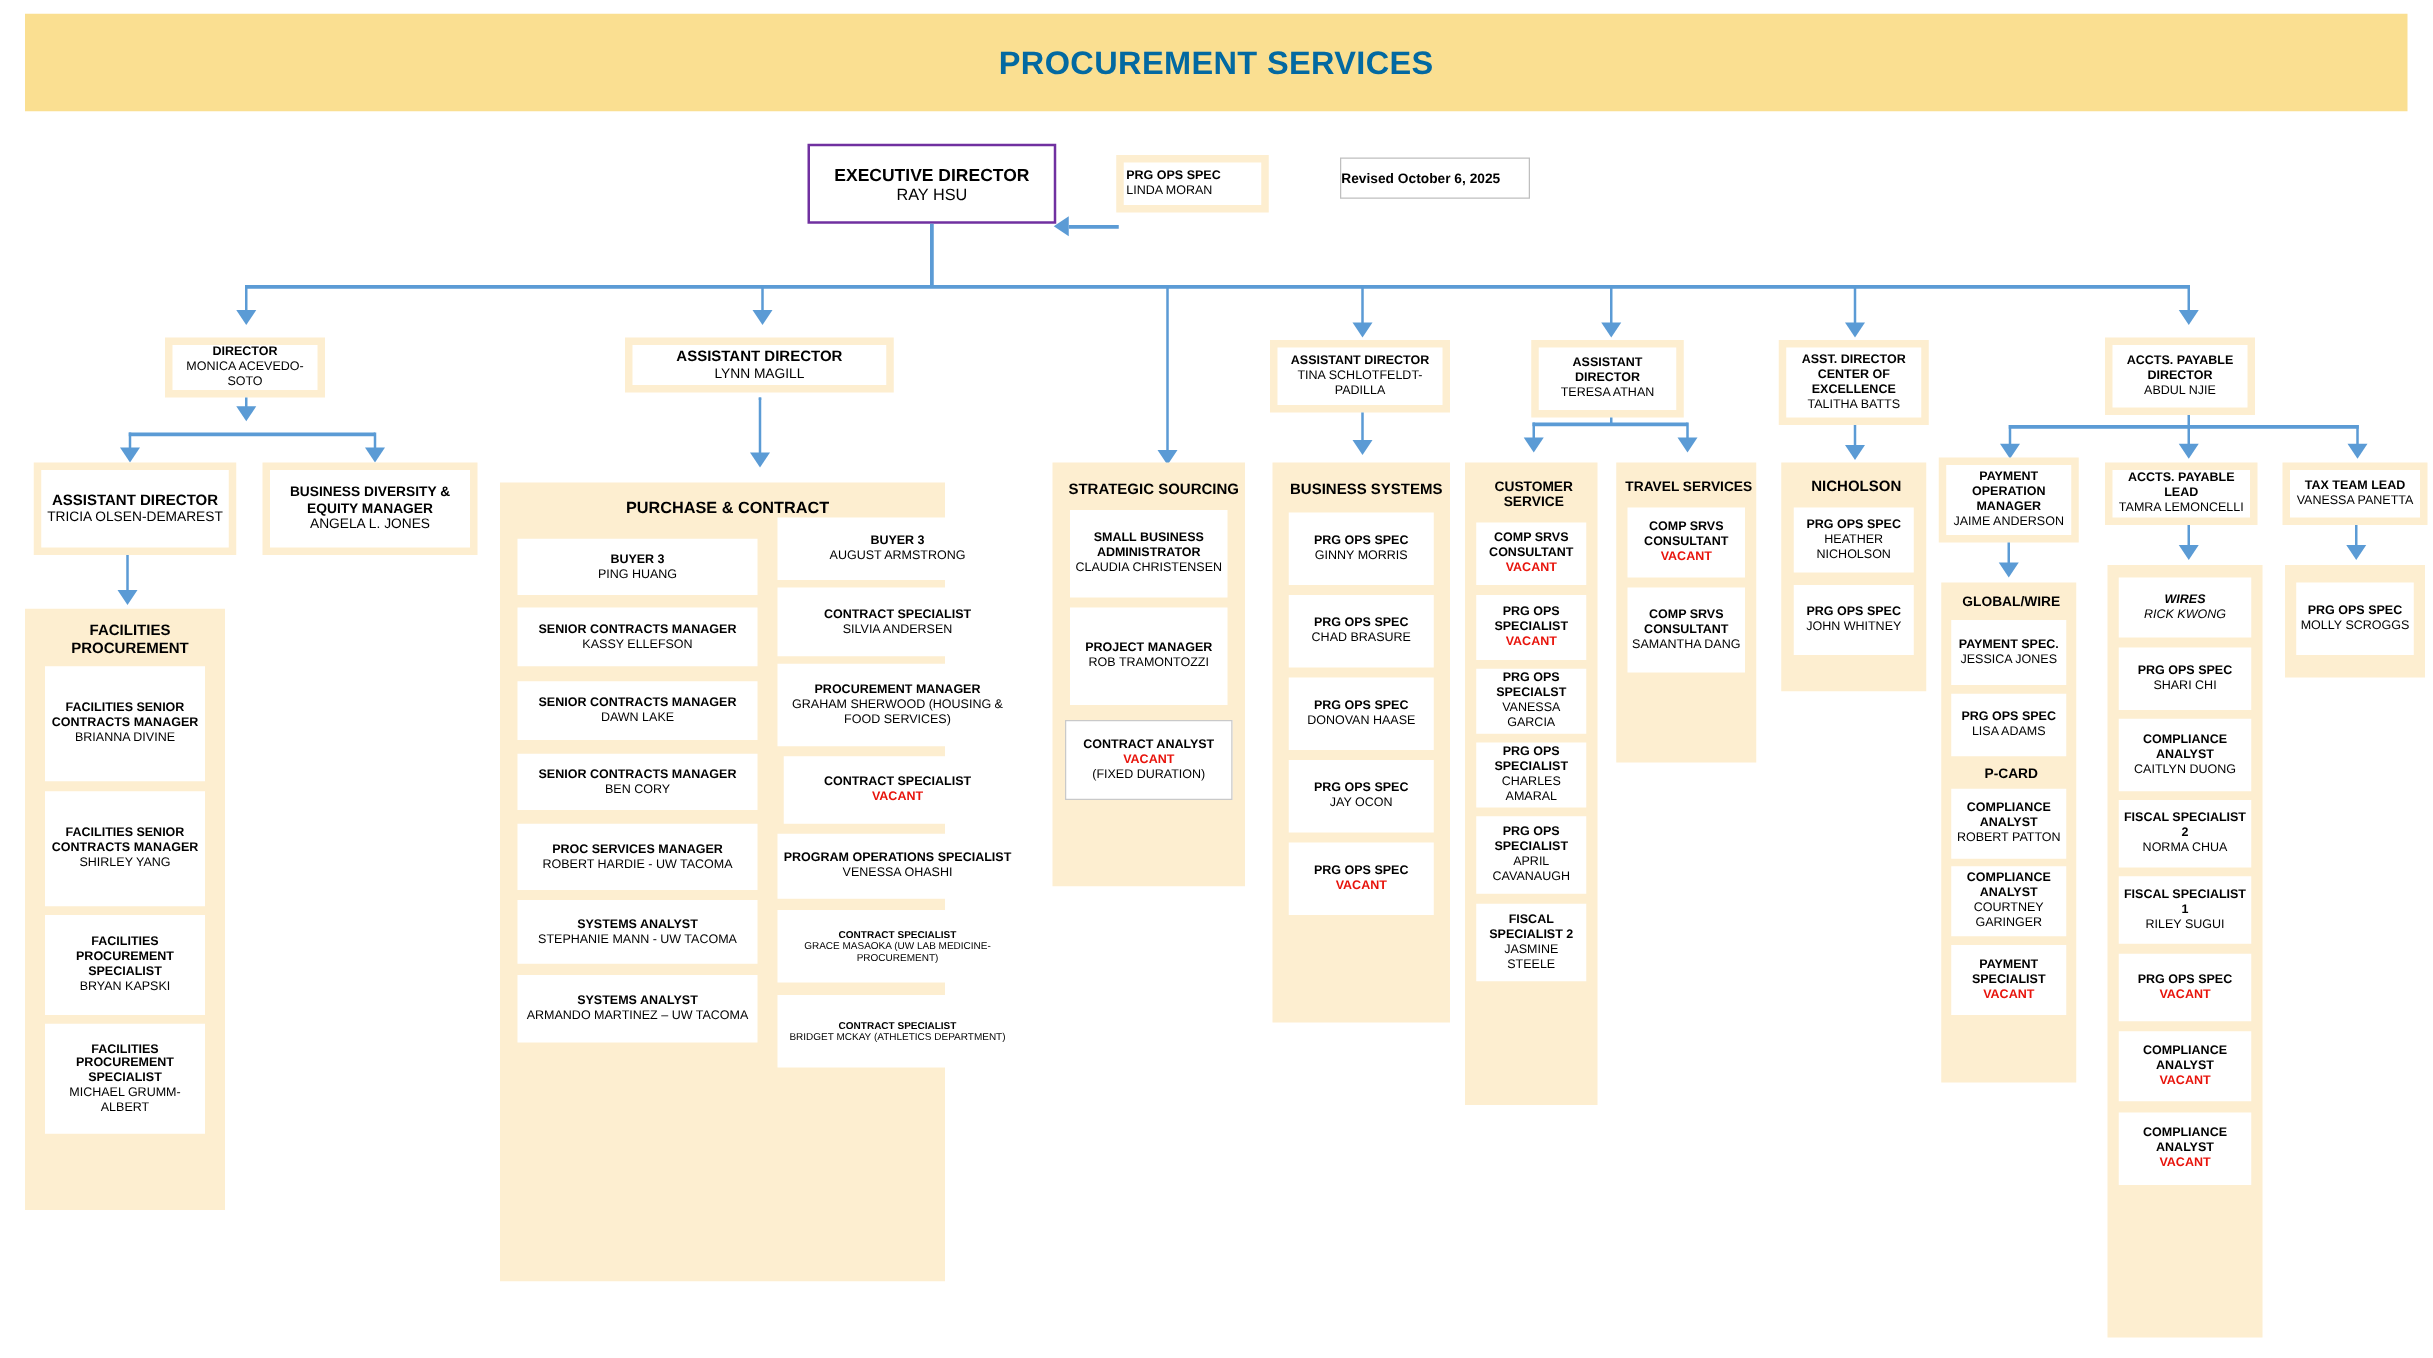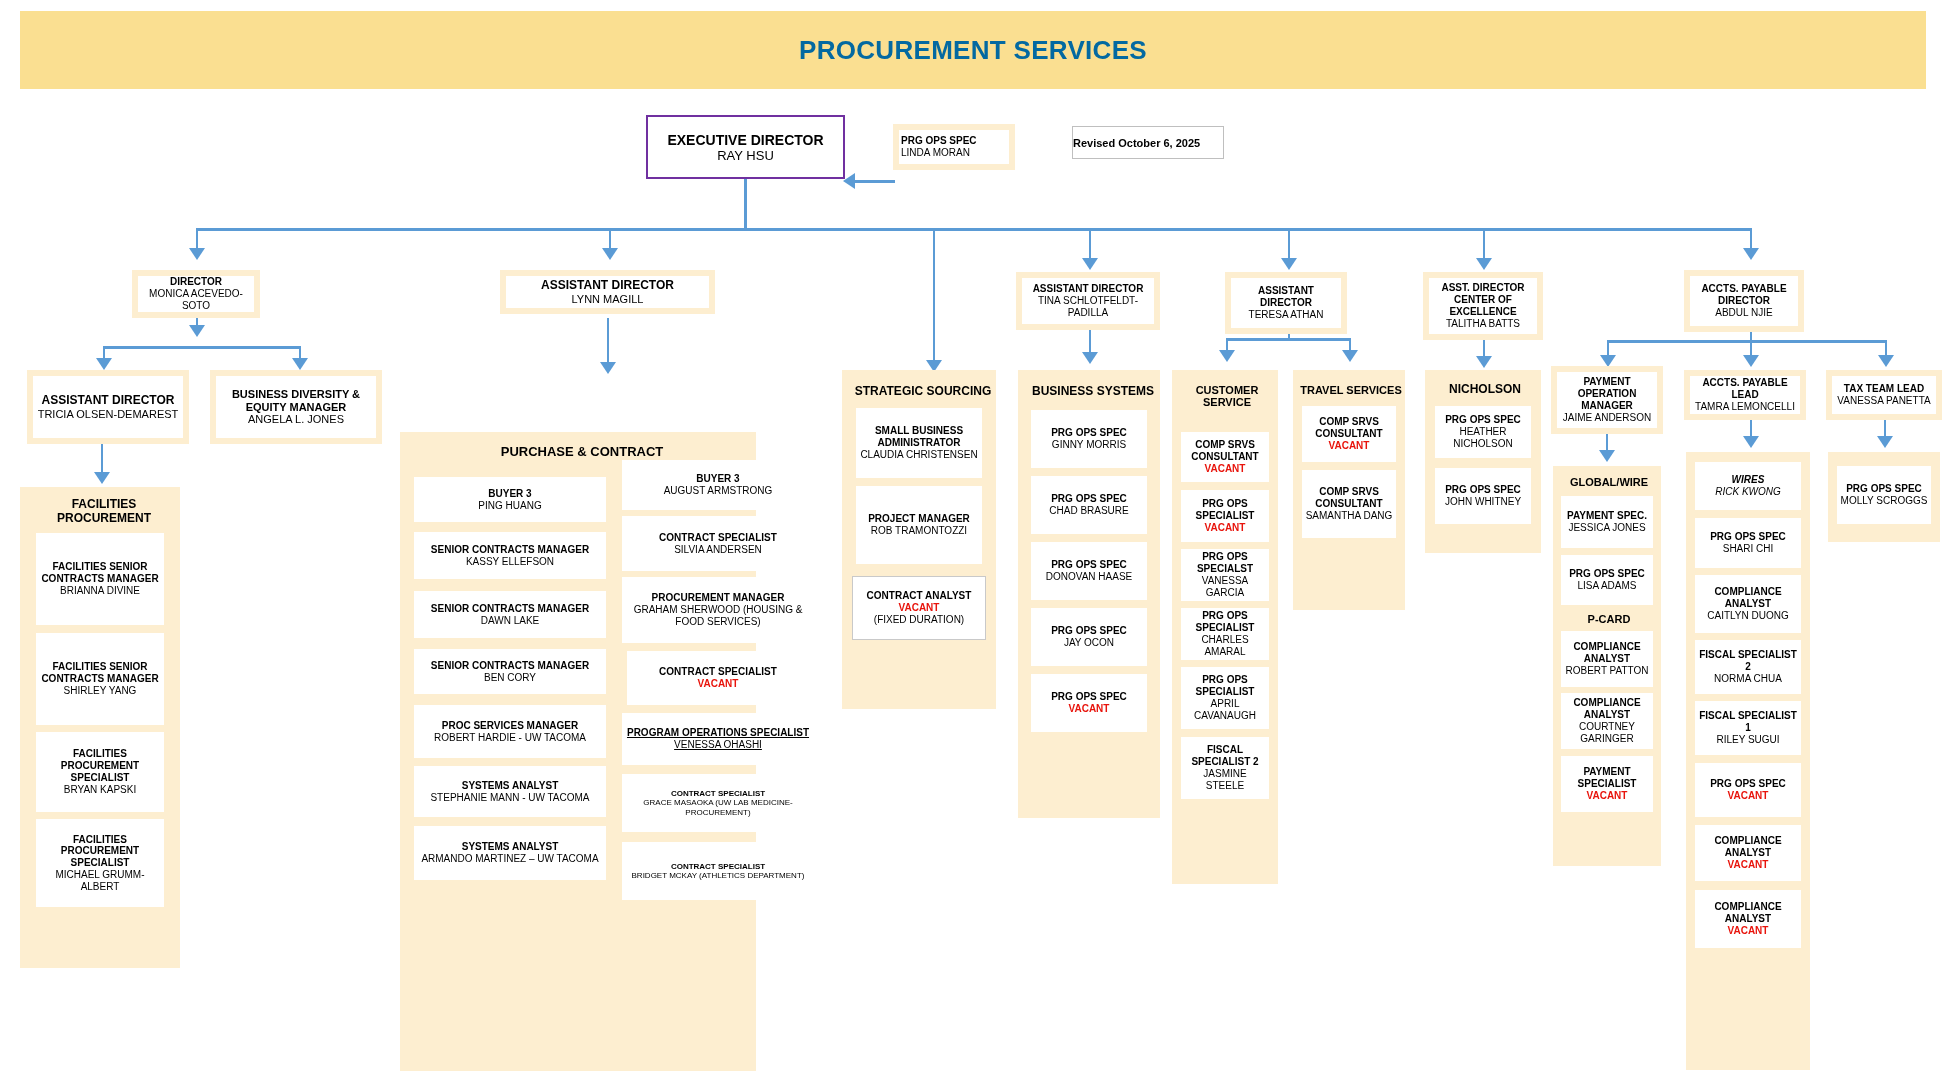--- a/index.html
+++ b/index.html
@@ -154,21 +154,21 @@
 <div class="node" style="left:500px;top:270px;width:215px;height:44px;">
   <div class="inner">
     <div class="ttl f12">ASSISTANT DIRECTOR</div>
     <div class="nm f11">LYNN MAGILL</div>
   </div>
 </div>
 <div class="hline" style="left:607px;top:318px;width:2px;height:2px;"></div>
 <div class="vthin" style="left:607px;top:318px;height:52px;"></div>
 <div class="arrow-d" style="left:600px;top:362px;"></div>
 
-<div class="group" style="left:400px;top:386px;width:356px;height:639px;margin-top:46px;">
+<div class="group" style="left:400px;top:386px;width:356px;height:639px;">
   <div class="ghead f13" style="padding:12px 4px 10px;">PURCHASE &amp; CONTRACT</div>
 
   <div style="position:absolute;left:14px;top:45px;width:192px;">
     <div class="gbox f10" style="width:192px;height:45px;">
       <div class="ttl">BUYER 3</div>
       <div class="nm">PING HUANG</div>
     </div>
     <div class="gbox f10" style="width:192px;height:47px;margin-top:10px;">
       <div class="ttl">SENIOR CONTRACTS MANAGER</div>
       <div class="nm">KASSY ELLEFSON</div>
@@ -205,21 +205,21 @@
       <div class="nm">SILVIA ANDERSEN</div>
     </div>
     <div class="gbox f10" style="width:192px;height:66px;margin-top:6px;">
       <div class="ttl">PROCUREMENT MANAGER</div>
       <div class="nm">GRAHAM SHERWOOD (HOUSING &amp; FOOD SERVICES)</div>
     </div>
     <div class="gbox f10" style="width:182px;height:54px;margin-top:8px;">
       <div class="ttl">CONTRACT SPECIALIST</div>
       <div class="nm vacant">VACANT</div>
     </div>
-    <div class="gbox f10" style="width:192px;height:52px;margin-top:8px;text-decoration:underline;">
+    <div class="gbox f10" style="width:192px;height:52px;margin-top:8px;">
       <div class="ttl">PROGRAM OPERATIONS SPECIALIST</div>
       <div class="nm">VENESSA OHASHI</div>
     </div>
     <div class="gbox f8" style="width:192px;height:58px;margin-top:9px;">
       <div class="ttl">CONTRACT SPECIALIST</div>
       <div class="nm">GRACE MASAOKA (UW LAB MEDICINE-PROCUREMENT)</div>
     </div>
     <div class="gbox f8" style="width:192px;height:58px;margin-top:10px;">
       <div class="ttl">CONTRACT SPECIALIST</div>
       <div class="nm">BRIDGET MCKAY (ATHLETICS DEPARTMENT)</div>
@@ -284,21 +284,21 @@
   </div>
 </div>
 <div class="hline" style="left:1226px;top:338px;width:124px;"></div>
 <div class="vthin" style="left:1288px;top:334px;height:6px;"></div>
 <div class="vthin" style="left:1226px;top:338px;height:14px;"></div>
 <div class="arrow-d" style="left:1219px;top:350px;"></div>
 <div class="vthin" style="left:1349px;top:338px;height:14px;"></div>
 <div class="arrow-d" style="left:1342px;top:350px;"></div>
 
 <div class="group" style="left:1172px;top:370px;width:106px;height:514px;">
-  <div class="ghead f11" style="padding:14px 2px 24px;">CUSTOMER SERVICE</div>
+  <div class="ghead f11" style="padding:14px 2px 10px;">CUSTOMER SERVICE</div>
   <div class="gbox f10" style="width:88px;height:50px;">
     <div class="ttl">COMP SRVS CONSULTANT</div>
     <div class="nm vacant">VACANT</div>
   </div>
   <div class="gbox f10" style="width:88px;height:52px;margin-top:8px;">
     <div class="ttl">PRG OPS SPECIALIST</div>
     <div class="nm vacant">VACANT</div>
   </div>
   <div class="gbox f10" style="width:88px;height:52px;margin-top:7px;">
     <div class="ttl">PRG OPS SPECIALST</div>

